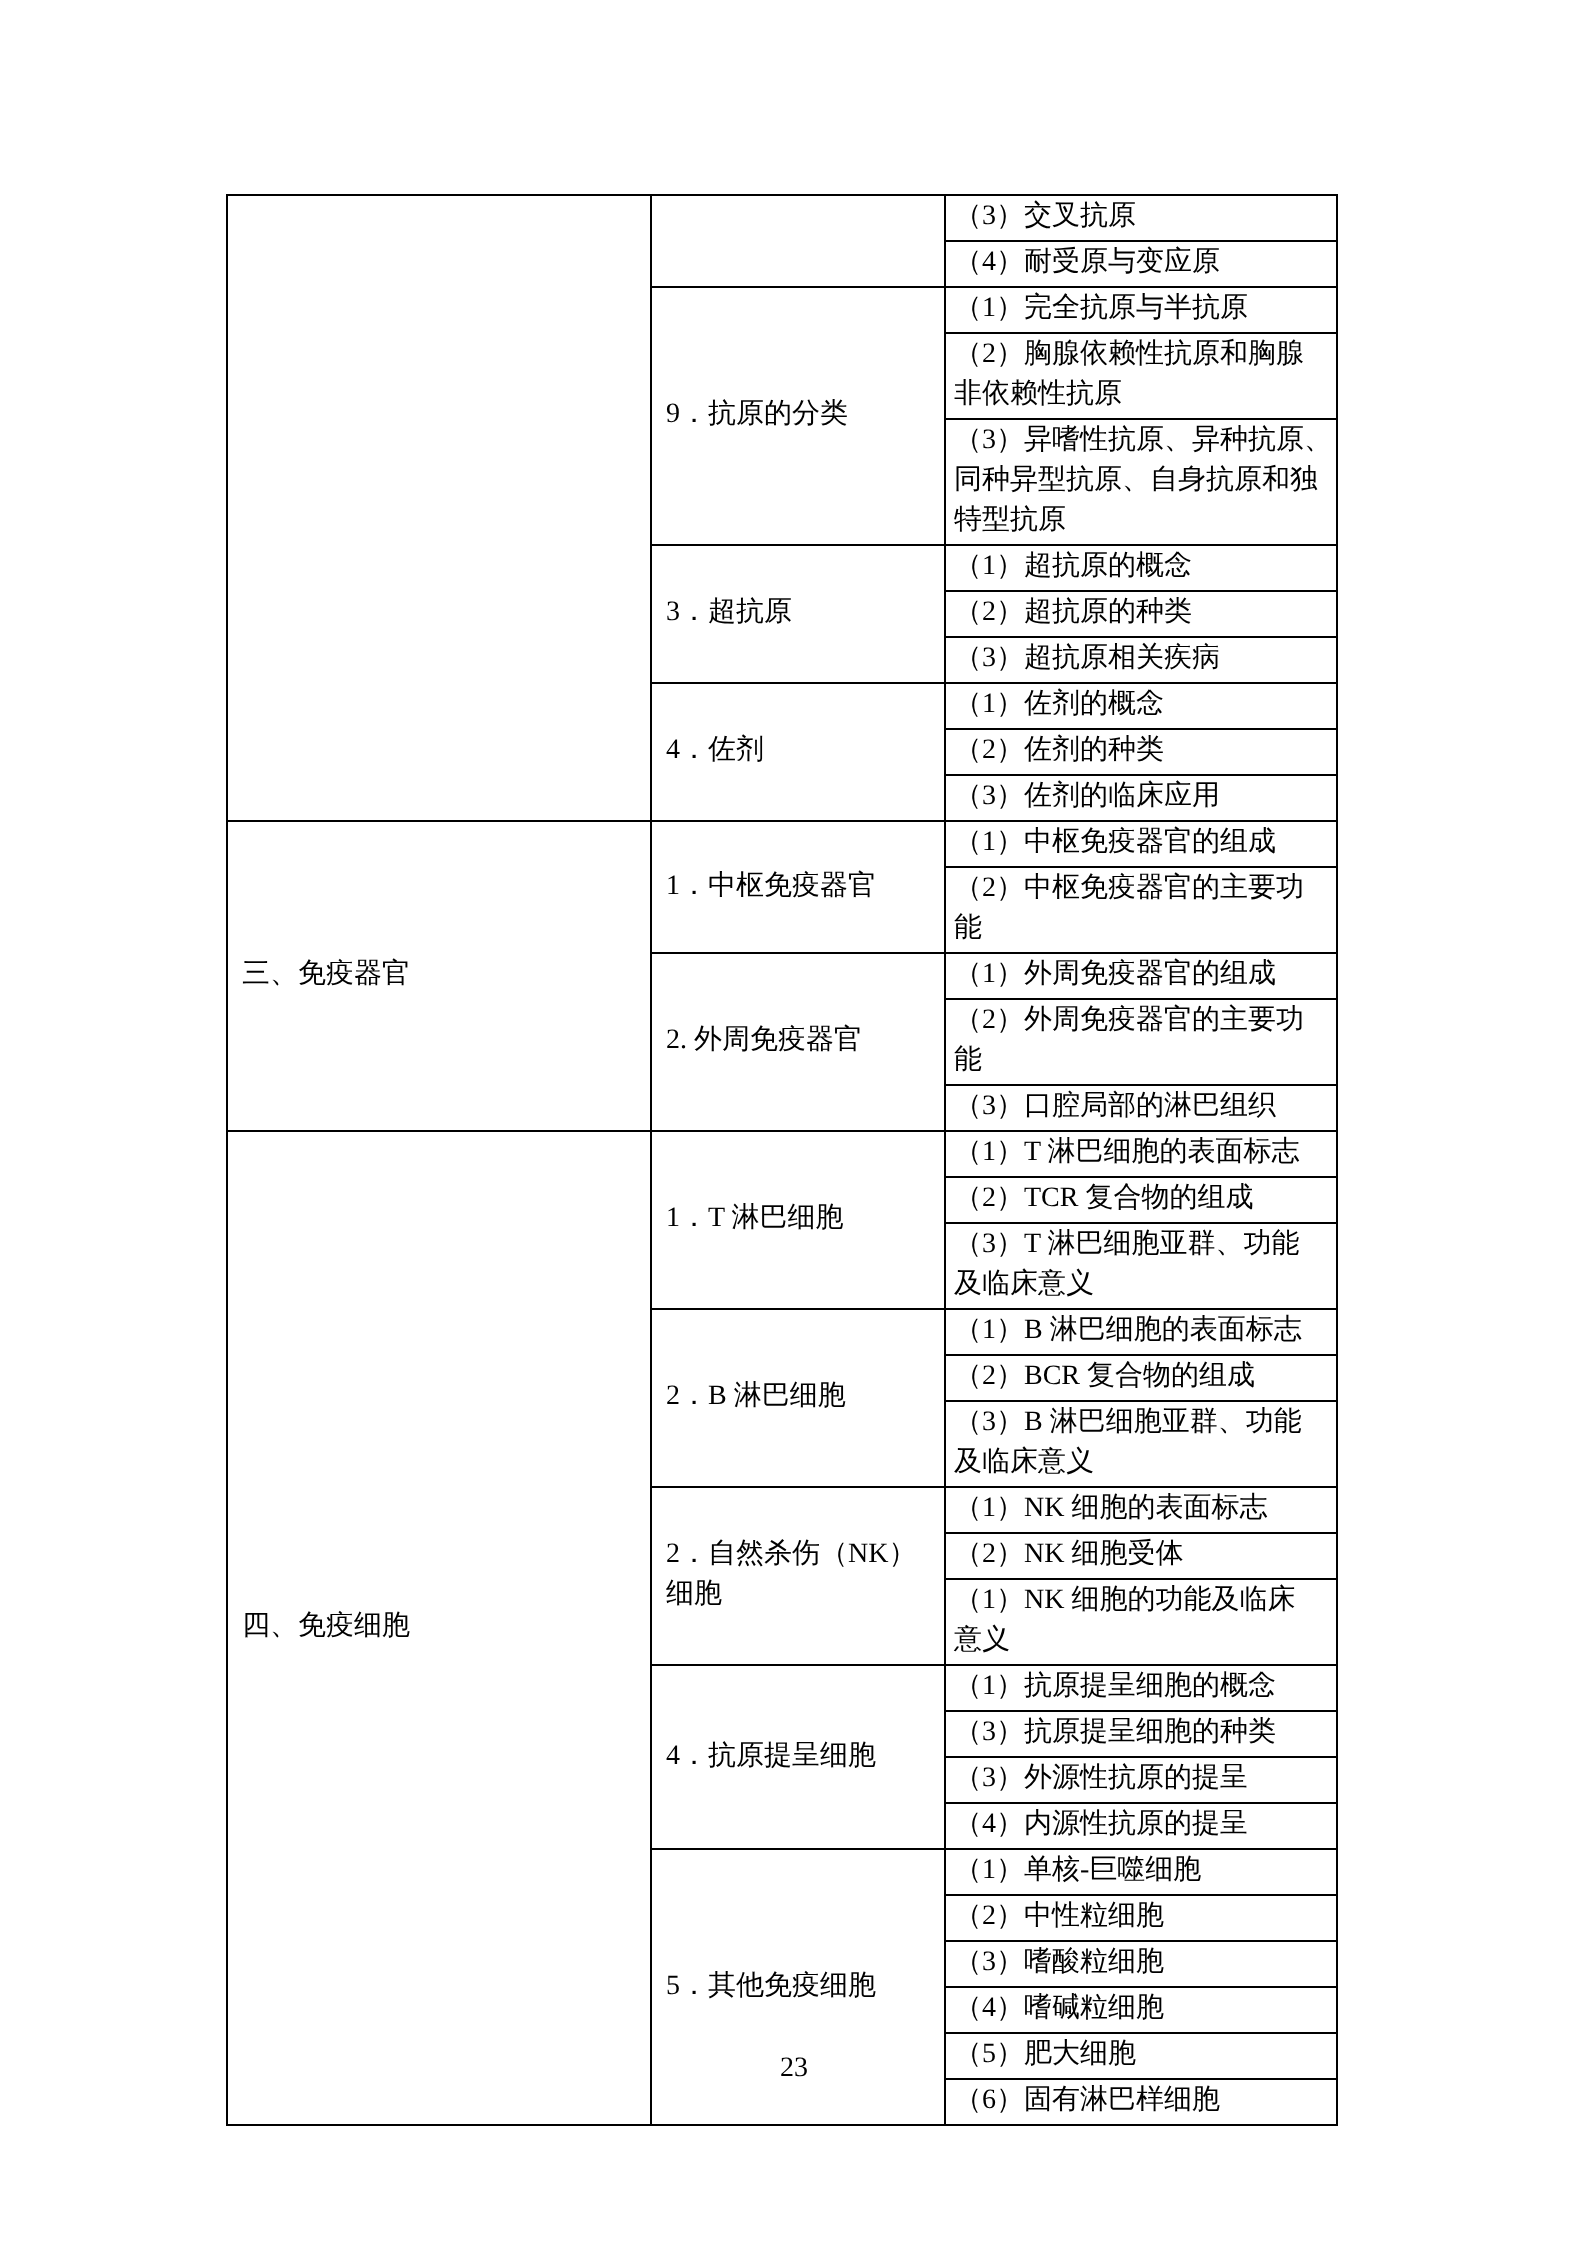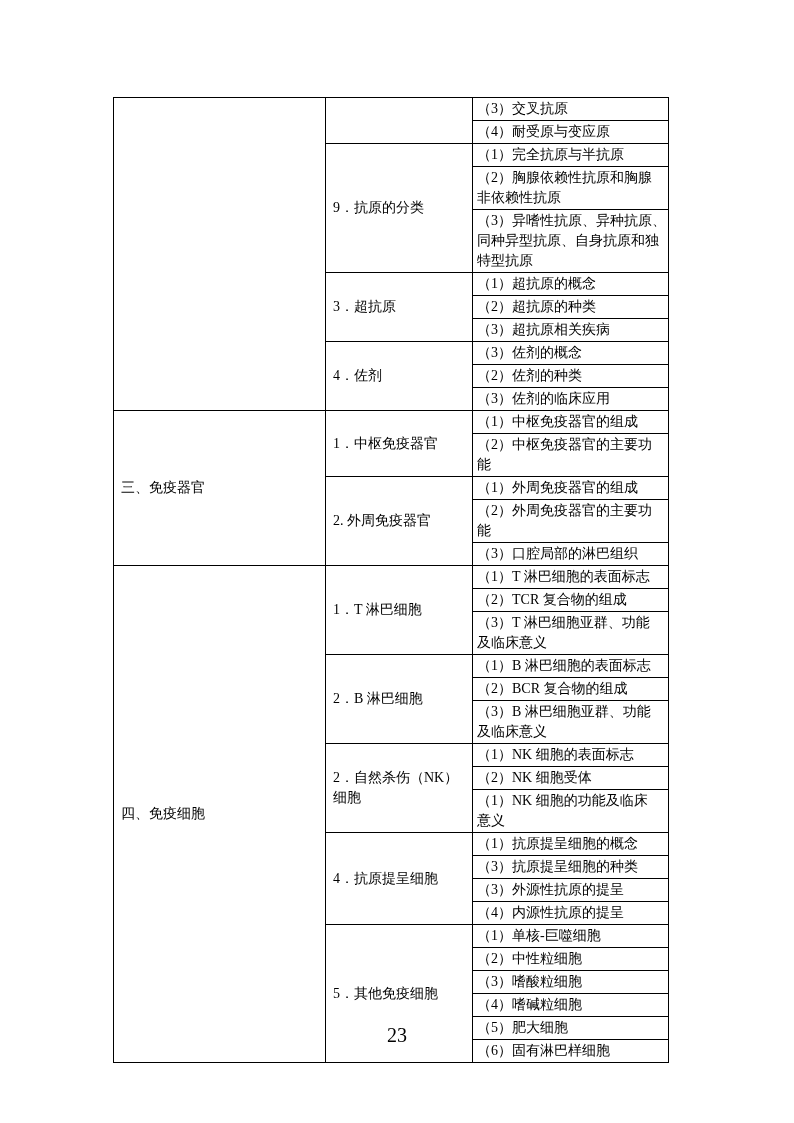--- a/index.html
+++ b/index.html
@@ -50,21 +50,21 @@
   }
   td.item-cell {
     padding-left: 4px;
   }
   .page-number {
     position: absolute;
     top: 1026px;
     left: 0;
     width: 794px;
     text-align: center;
-    font-size: 20px;
+    font-size: 14px;
     line-height: 18px;
   }
 </style>
 </head>
 <body>
 
 <div class="page">
 
   <table class="syllabus">
     <colgroup>
@@ -99,21 +99,21 @@
           <td class="item-cell">（1）超抗原的概念</td>
         </tr>
         <tr>
           <td class="item-cell">（2）超抗原的种类</td>
         </tr>
         <tr>
           <td class="item-cell">（3）超抗原相关疾病</td>
         </tr>
         <tr>
           <td class="topic-cell" rowspan="3">4．佐剂</td>
-          <td class="item-cell">（3）佐剂的概念</td>
+          <td class="item-cell">（1）佐剂的概念</td>
         </tr>
         <tr>
           <td class="item-cell">（2）佐剂的种类</td>
         </tr>
         <tr>
           <td class="item-cell">（3）佐剂的临床应用</td>
         </tr>
         <tr>
           <td class="category-cell" rowspan="5">三、免疫器官</td>
           <td class="topic-cell" rowspan="2">1．中枢免疫器官</td>

